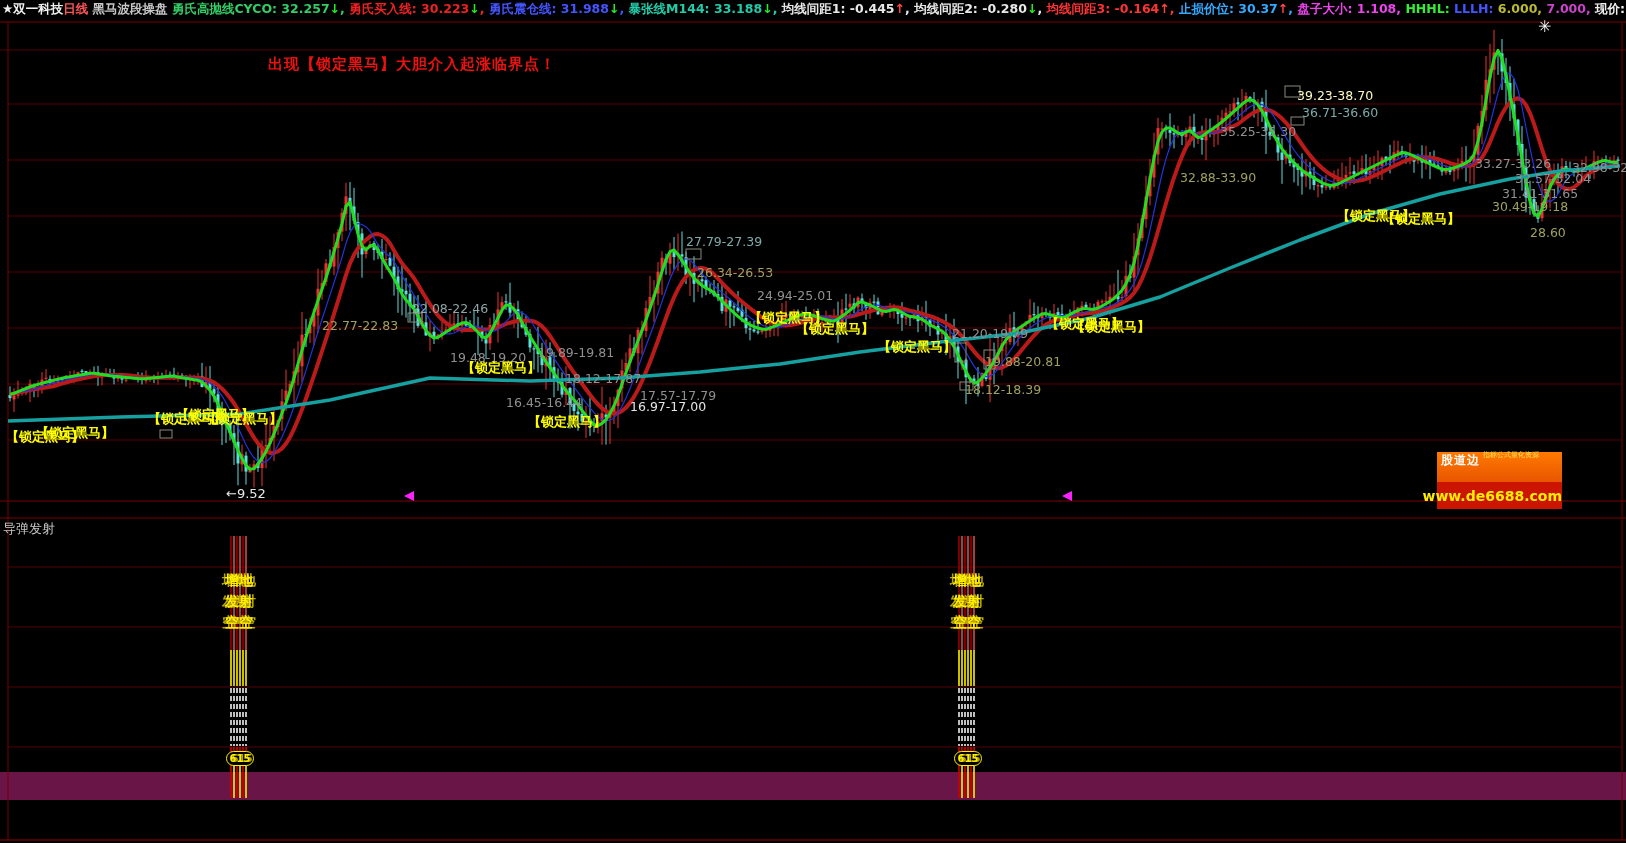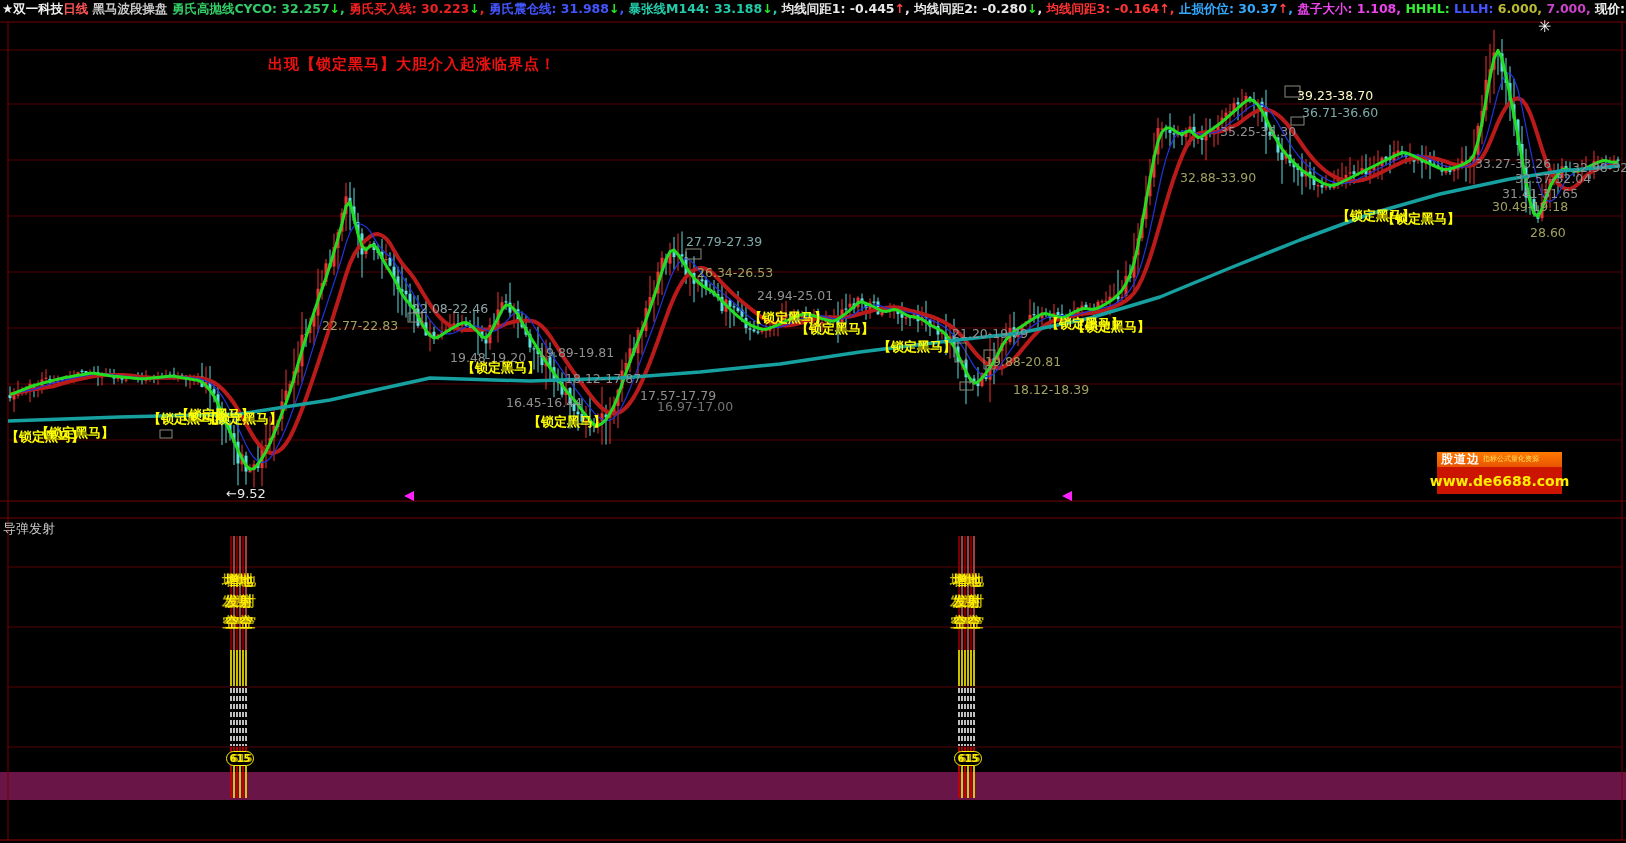--- a/index.html
+++ b/index.html
@@ -34,24 +34,24 @@
   #prow1{top:90px;}
   #prow2{top:126px;}
   
   .mtxt{position:absolute;width:40px;text-align:center;color:#ffee00;font-size:14px;font-weight:bold;
      line-height:1;text-shadow:3px 0 0 #b8a800,-3px 0 0 #b8a800;}
   .badge{position:absolute;width:26px;height:13px;border:1px solid #ffee00;border-radius:8px;
      color:#ffee00;font-size:10px;font-weight:bold;text-align:center;line-height:13px;
      background:#000;text-shadow:2px 0 0 #b8a800;}
   
   #logo{position:absolute;left:1437px;top:452px;width:125px;height:45px;}
-  #logo .top{height:15px;background:linear-gradient(#ff7a00,#e85500);display:flex;align-items:center;}
+  #logo .top{height:30px;background:linear-gradient(#ff7a00,#e85500);display:flex;}
   #logo .brand{color:#fff;font-size:12px;font-weight:bold;padding-left:4px;letter-spacing:1px;}
   #logo .tag{color:#ffe55a;font-size:7px;padding-left:3px;line-height:1.1;}
-  #logo .bot{height:27px;background:#cc1500;display:flex;align-items:center;justify-content:center;}
+  #logo .bot{height:27px;background:#cc1500;display:flex;align-items:center;justify-content:flex-end;}
   #logo .url{color:#ffee00;font-size:14px;font-weight:bold;}
 </style>
 </head>
 <body>
 
 <div id="app">
 
   <svg id="chartsvg" width="1626" height="843">
       <rect x="0" y="772" width="1626" height="28" fill="#6a1548"></rect>
       <line x1="0" y1="22" x2="1626" y2="22" stroke="#770000" stroke-width="1"></line>
@@ -960,27 +960,27 @@
   <div id="alert2" class="alert">出现【锁定黑马】大胆介入起涨临界点！</div>
 
   <div id="overlay">
       <div class="anno" style="left: 322px; top: 320px; color: rgb(160, 160, 96);">22.77-22.83</div>
       <div class="anno" style="left: 412px; top: 303px; color: rgb(143, 165, 165);">22.08-22.46</div>
       <div class="anno" style="left: 450px; top: 352px; color: rgb(144, 144, 144);">19.48-19.20</div>
       <div class="anno" style="left: 538px; top: 347px; color: rgb(144, 144, 144);">19.89-19.81</div>
       <div class="anno" style="left: 565px; top: 373px; color: rgb(144, 144, 144);">18.12-17.87</div>
       <div class="anno" style="left: 506px; top: 397px; color: rgb(144, 144, 144);">16.45-16.44</div>
       <div class="anno" style="left: 640px; top: 390px; color: rgb(144, 144, 144);">17.57-17.79</div>
-      <div class="anno" style="left: 630px; top: 401px; color: #737373; margin-left: 27px;">16.97-17.00</div>
+      <div class="anno" style="left: 630px; top: 401px; color: #e5e5e5;">16.97-17.00</div>
       <div class="anno" style="left: 686px; top: 236px; color: rgb(127, 170, 170);">27.79-27.39</div>
       <div class="anno" style="left: 697px; top: 267px; color: rgb(160, 160, 96);">26.34-26.53</div>
       <div class="anno" style="left: 757px; top: 290px; color: rgb(144, 144, 144);">24.94-25.01</div>
       <div class="anno" style="left: 952px; top: 328px; color: rgb(144, 144, 144);">21.20-19.79</div>
       <div class="anno" style="left: 985px; top: 356px; color: rgb(160, 160, 96);">19.88-20.81</div>
-      <div class="anno" style="left: 965px; top: 384px; color: rgb(160, 160, 96); margin-left: 48px;">18.12-18.39</div>
+      <div class="anno" style="left: 965px; top: 384px; color: rgb(160, 160, 96);">18.12-18.39</div>
       <div class="anno" style="left: 1180px; top: 172px; color: rgb(160, 160, 96);">32.88-33.90</div>
       <div class="anno" style="left: 1220px; top: 126px; color: rgb(144, 144, 144);">35.25-35.30</div>
       <div class="anno" style="left: 1302px; top: 107px; color: rgb(127, 170, 170);">36.71-36.60</div>
       <div class="anno" style="left: 1297px; top: 74px; color: #fef9c3; margin-top: 16px;">39.23-38.70</div>
       <div class="anno" style="left: 1475px; top: 158px; color: rgb(144, 144, 144);">33.27-33.26</div>
       <div class="anno" style="left: 1572px; top: 162px; color: rgb(144, 144, 144);">32.98-32.76</div>
       <div class="anno" style="left: 1515px; top: 173px; color: rgb(144, 144, 144);">32.57-32.04</div>
       <div class="anno" style="left: 1502px; top: 188px; color: rgb(144, 144, 144);">31.41-31.65</div>
       <div class="anno" style="left: 1492px; top: 201px; color: rgb(160, 160, 96);">30.49-19.18</div>
       <div class="anno" style="left: 1530px; top: 227px; color: rgb(160, 160, 96);">28.60</div>

